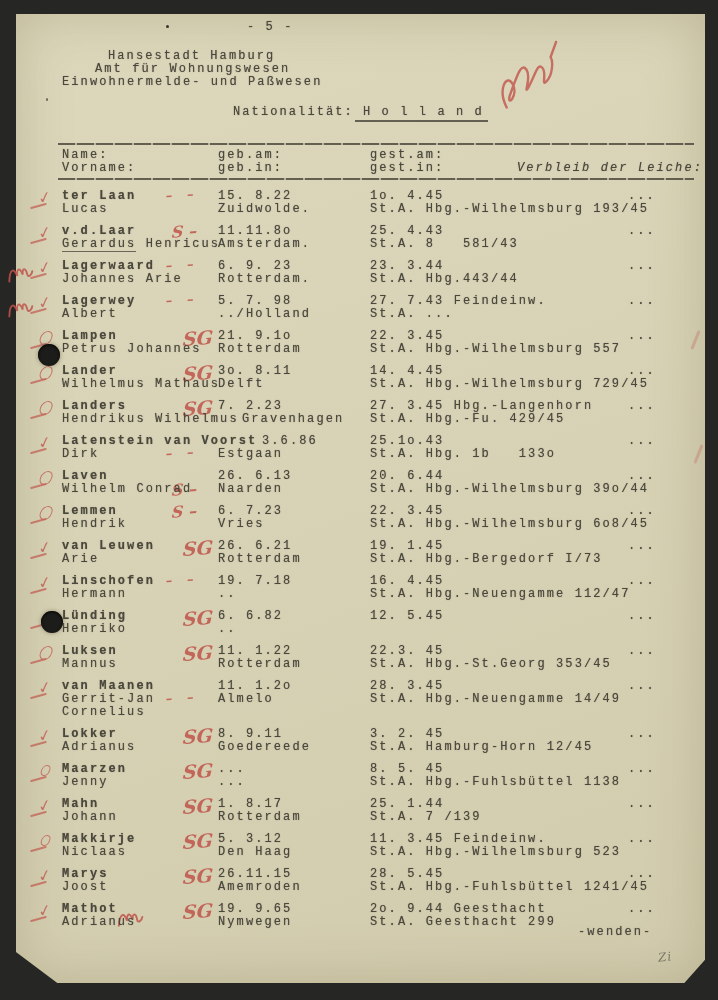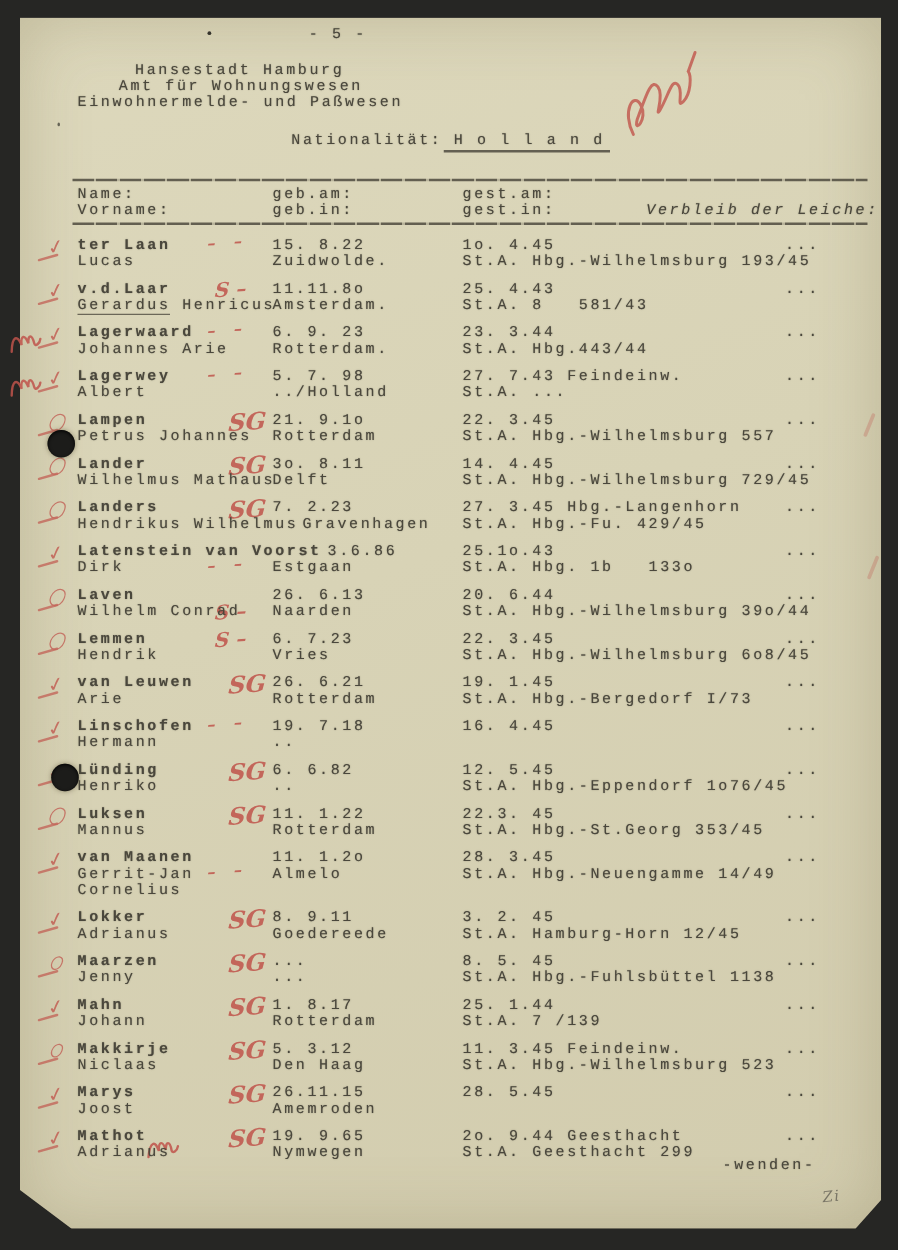--- a/index.html
+++ b/index.html
@@ -259,33 +259,33 @@
     <div class="row r12">
     <span class="mark red mark-check"></span>
 
     <span class="t name">Linschofen</span>
     <span class="red ann ann-dash">– –</span>
     <span class="t vn"><span class="vn-u"></span><span>Hermann</span></span>
     <span class="t vn2"></span>
     <span class="t geb-am">19. 7.18</span>
     <span class="t geb-in">..</span>
     <span class="t gest-am">16. 4.45</span>
+    <span class="t gest-in">St.A. Hbg.-Neuengamme 112/47</span>
     <span class="t dots">...</span>
   </div>
     <div class="row r13">
     <span class="mark red mark-check"></span>
 
     <span class="t name">Lünding</span>
     <span class="red ann ann-sg">SG</span>
     <span class="t vn"><span class="vn-u"></span><span>Henriko</span></span>
     <span class="t vn2"></span>
     <span class="t geb-am">6. 6.82</span>
     <span class="t geb-in">..</span>
     <span class="t gest-am">12. 5.45</span>
-    <span class="t gest-in">St.A. Hbg.-Eppendorf 1o76/45</span>
     <span class="t dots">...</span>
   </div>
     <div class="row r14">
     <span class="mark red mark-circle"></span>
 
     <span class="t name">Luksen</span>
     <span class="red ann ann-sg">SG</span>
     <span class="t vn"><span class="vn-u"></span><span>Mannus</span></span>
     <span class="t vn2"></span>
     <span class="t geb-am">11. 1.22</span>
@@ -362,20 +362,21 @@
     <div class="row r20">
     <span class="mark red mark-check"></span>
 
     <span class="t name">Marys</span>
     <span class="red ann ann-sg">SG</span>
     <span class="t vn"><span class="vn-u"></span><span>Joost</span></span>
     <span class="t vn2"></span>
     <span class="t geb-am">26.11.15</span>
     <span class="t geb-in">Amemroden</span>
     <span class="t gest-am">28. 5.45</span>
+    <span class="t gest-in">St.A. Hbg.-Fuhlsbüttel 1241/45</span>
     <span class="t dots">...</span>
   </div>
     <div class="row r21">
     <span class="mark red mark-check"></span>
 
     <svg class="note-svg inline-note" width="28" height="18" viewBox="0 0 24 16">
         <path d="M1 13 C4 2 8 2 9 10 C10 3 13 3 14 10 C15 4 18 4 18 11 C18 14 22 12 23 9"></path>
       </svg>
     <span class="t name">Mathot</span>
     <span class="red ann ann-sg">SG</span>

